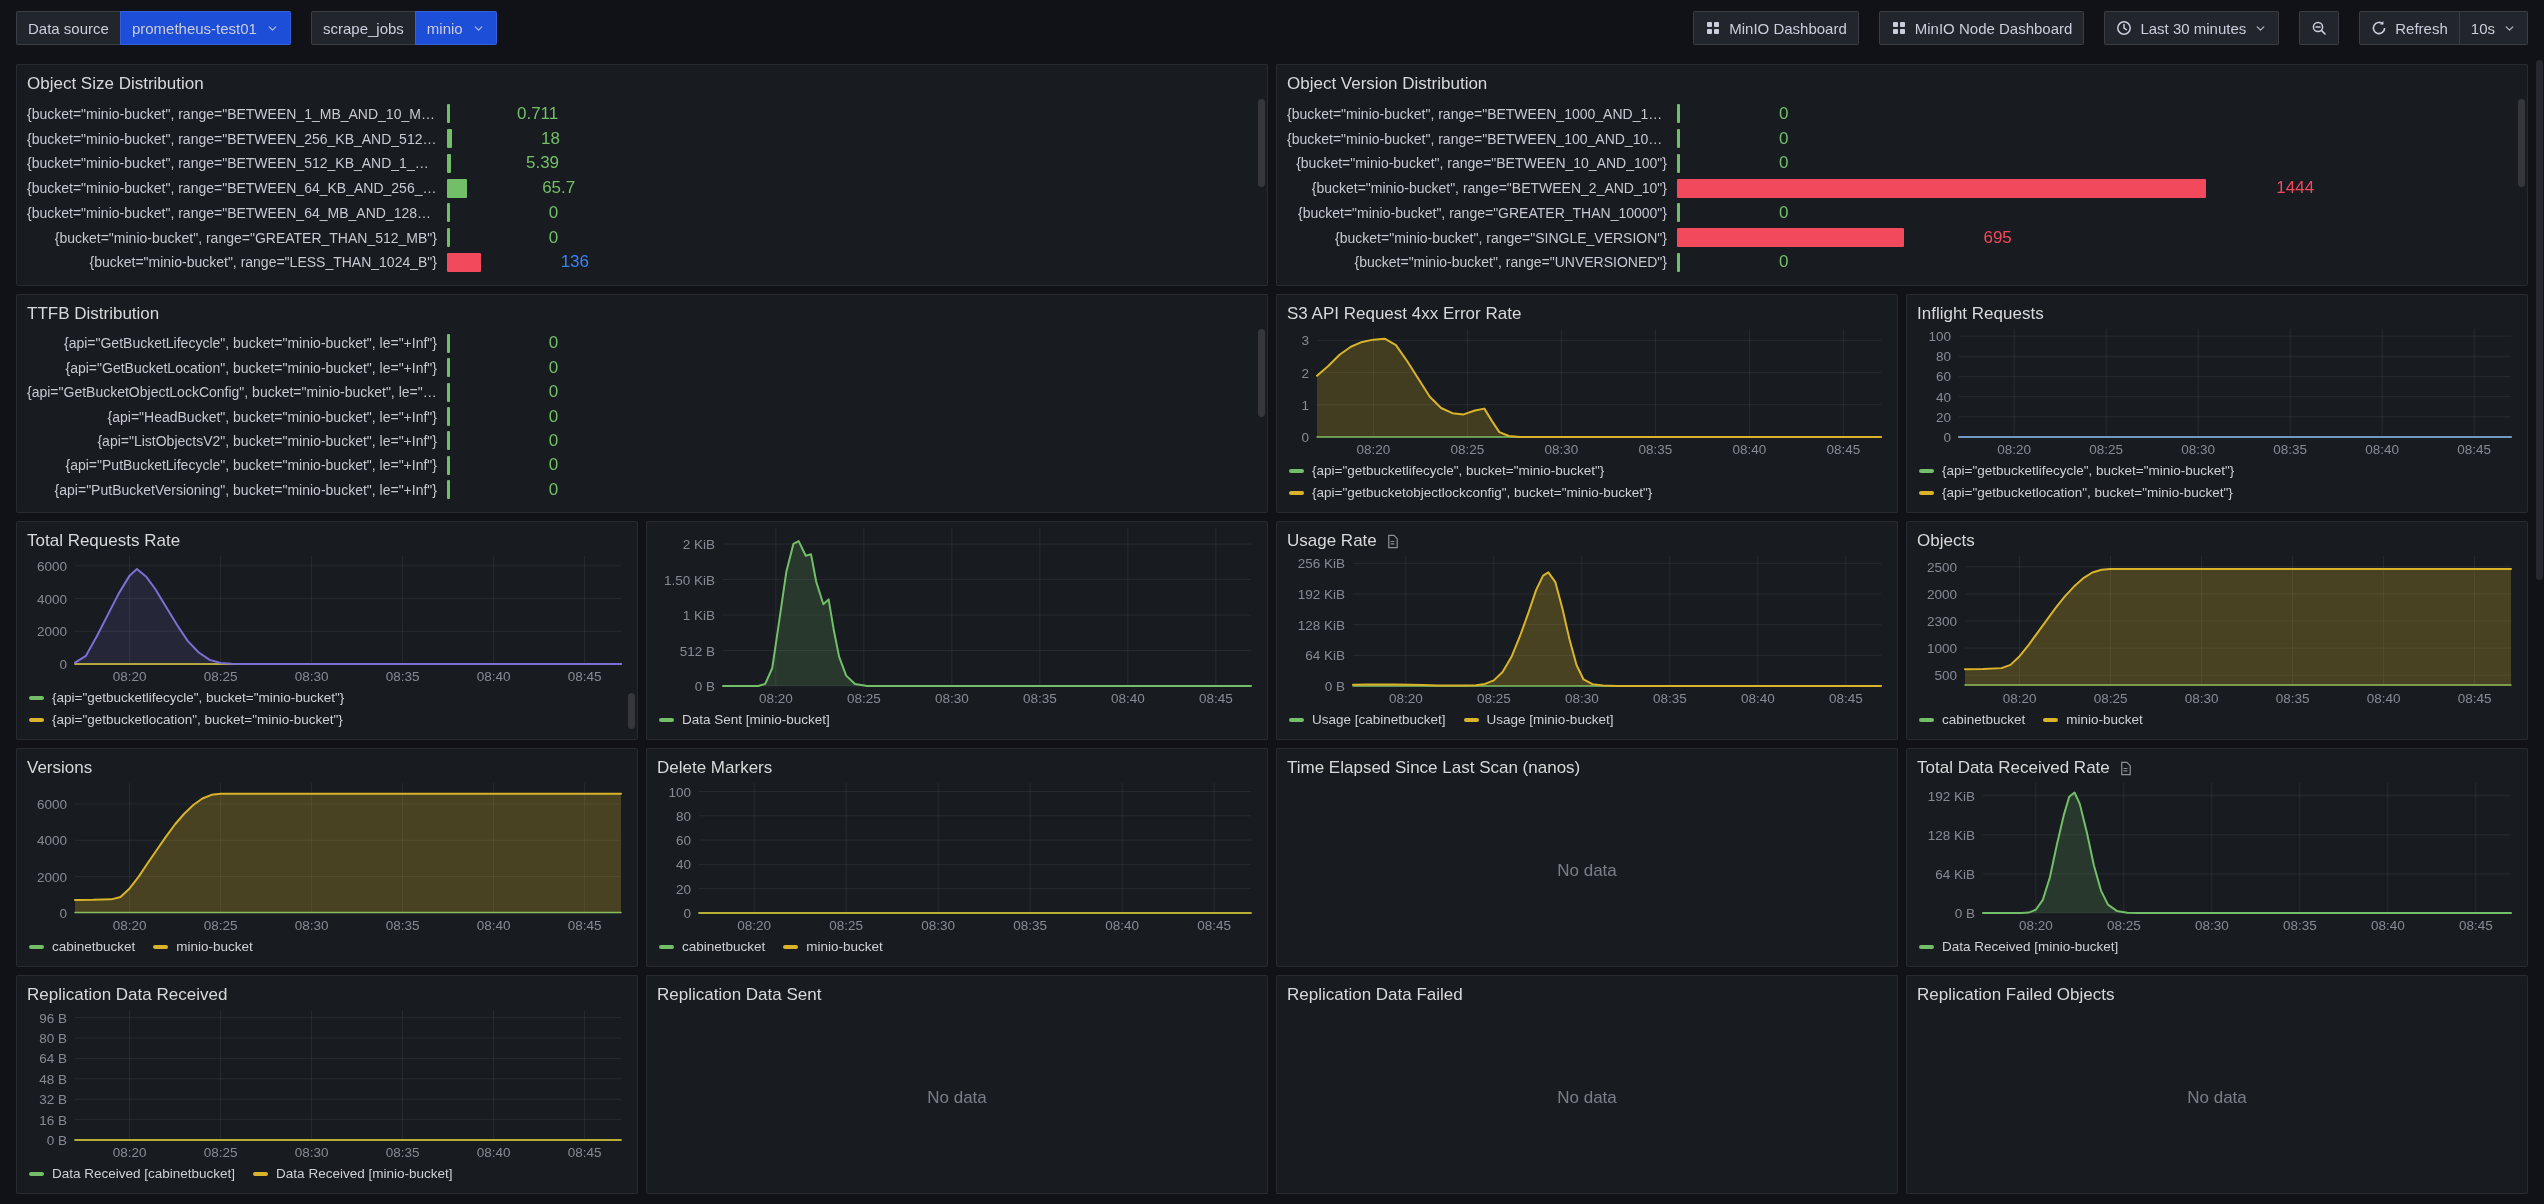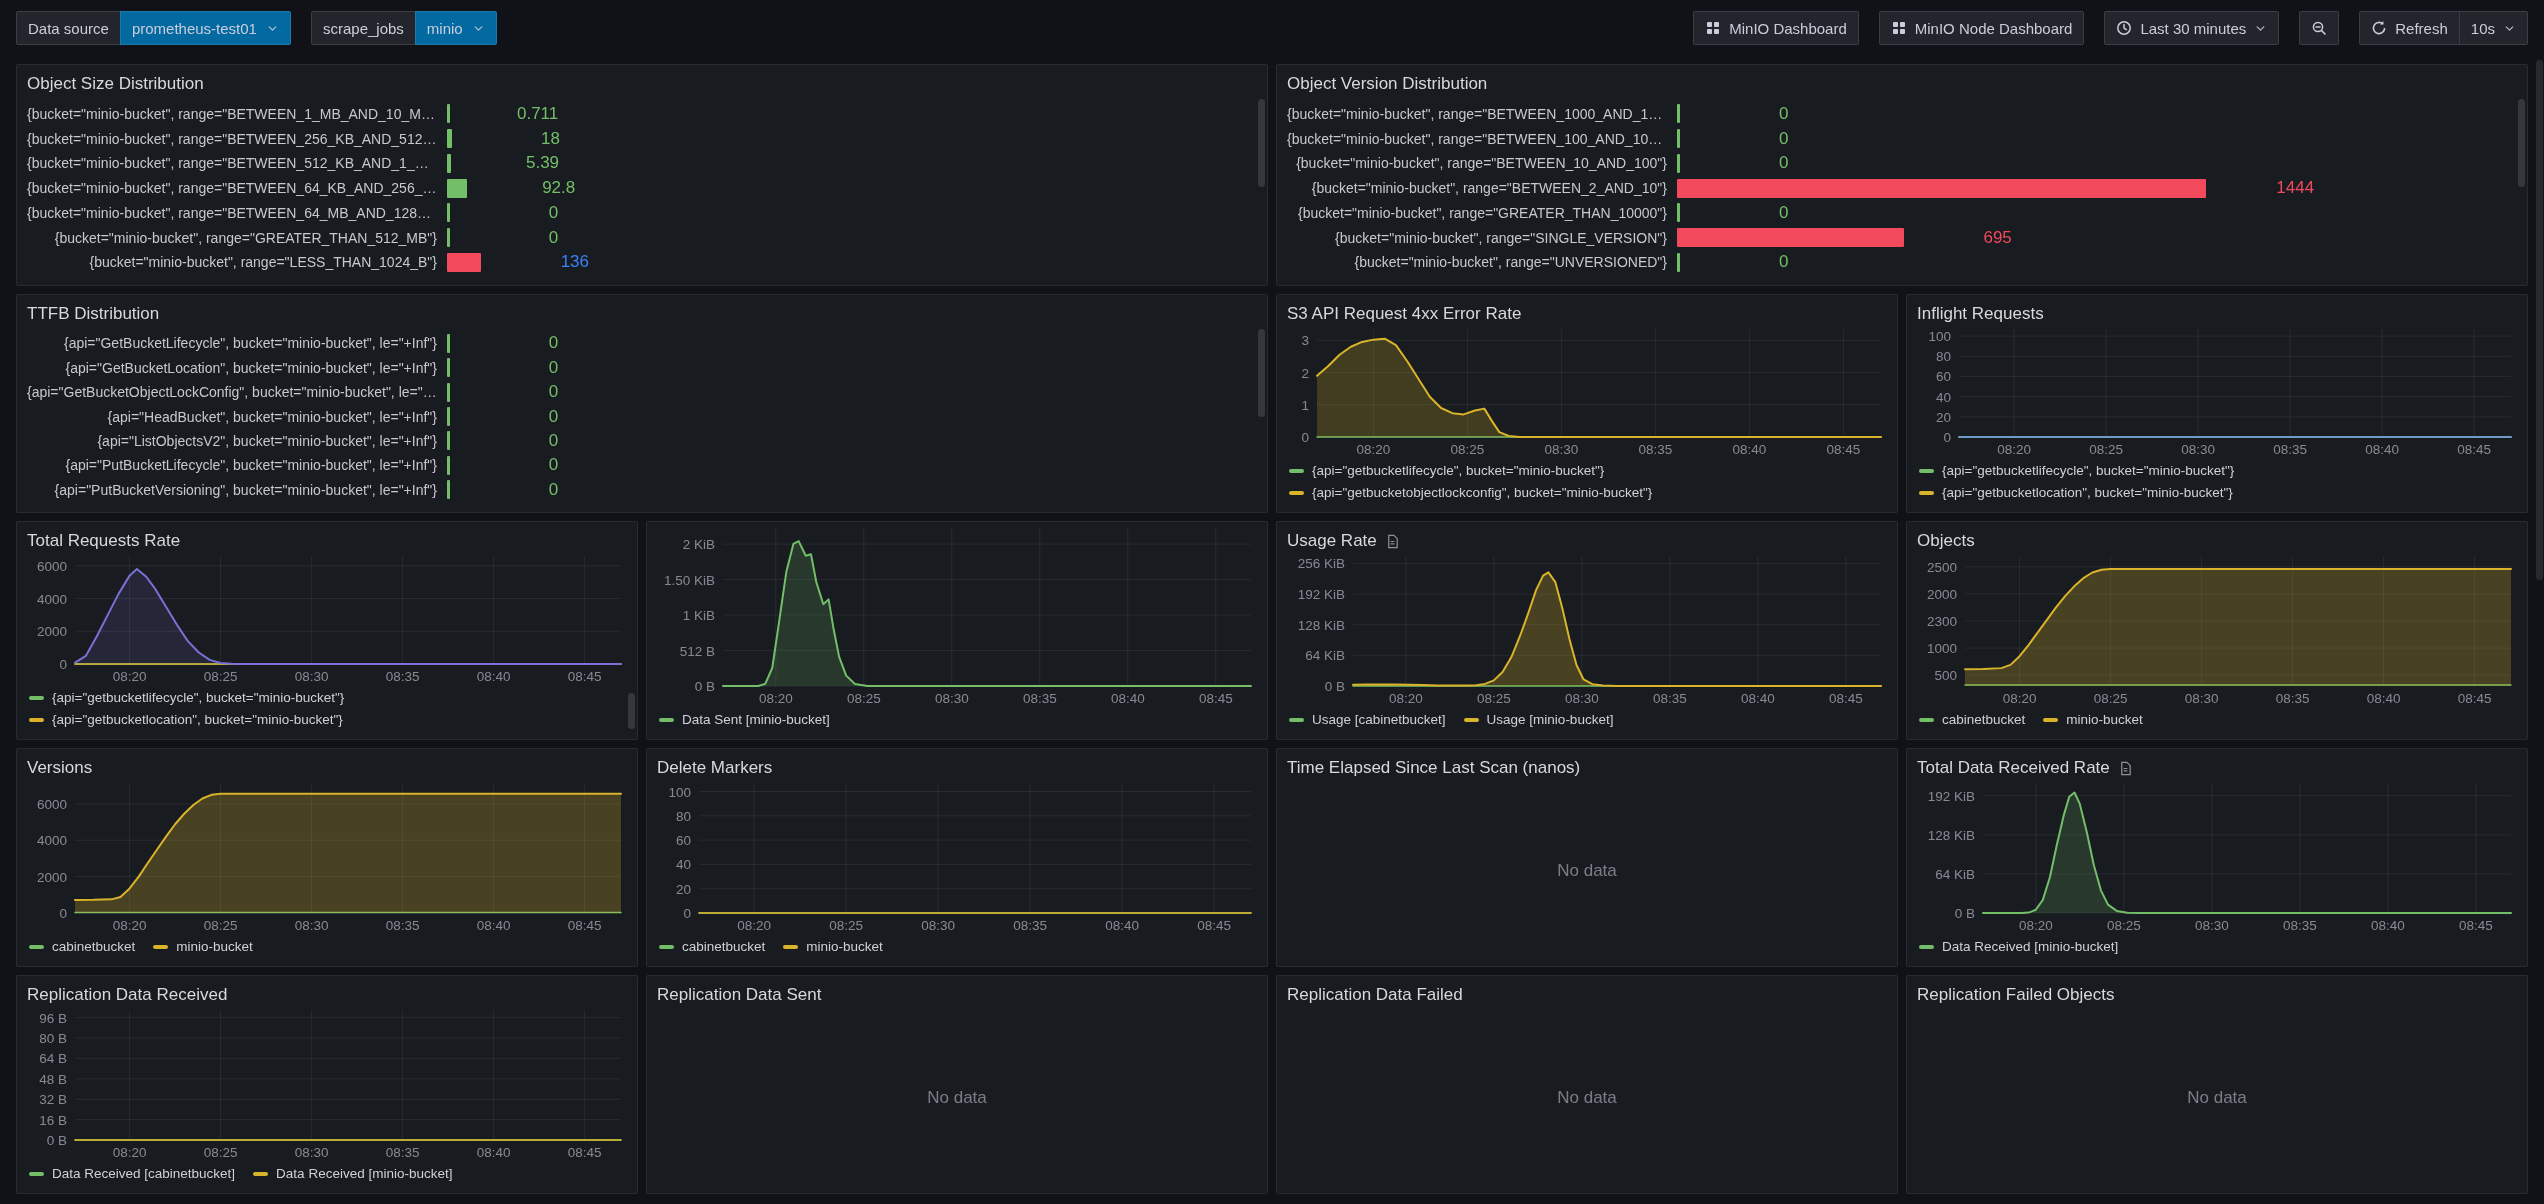--- a/index.html
+++ b/index.html
@@ -1,21 +1,21 @@
 <!DOCTYPE html>
 <html><head>
 <meta charset="utf-8">
 <style>
 *{box-sizing:border-box;margin:0;padding:0}
 html,body{width:2544px;height:1204px;overflow:hidden;background:#111217;color:#ccccdc;font-family:"Liberation Sans",sans-serif}
 .topbar{height:56px;display:flex;align-items:center;justify-content:space-between;padding:0 16px}
 .tb-left,.tb-right{display:flex;align-items:center;gap:20px}
 .var{display:flex;height:34px;font-size:15px}
 .var-label{display:flex;align-items:center;padding:0 11px;background:#22252b;border:1px solid rgba(204,204,220,.15);border-right:none;border-radius:2px 0 0 2px}
-.var-value{display:flex;align-items:center;gap:9px;padding:0 11px;background:#0369a1;border:1px solid rgba(204,204,220,.15);border-radius:0 2px 2px 0;cursor:pointer}
+.var-value{display:flex;align-items:center;gap:9px;padding:0 11px;background:#1d4ed8;border:1px solid rgba(204,204,220,.15);border-radius:0 2px 2px 0;cursor:pointer}
 .btn{display:flex;align-items:center;gap:8px;height:34px;padding:0 11px;background:#22252b;border:1px solid rgba(204,204,220,.15);border-radius:2px;color:#ccccdc;font-size:15px;font-family:inherit;cursor:pointer;white-space:nowrap}
 .btn svg{width:16px;height:16px;flex:none}
 svg.chev{width:13px;height:13px;opacity:.85}
 .btn-group{display:flex}
 .btn-group .btn:first-child{border-radius:2px 0 0 2px}
 .btn-group .btn+.btn{border-left:none;border-radius:0 2px 2px 0}
 .dashboard{display:grid;grid-template-columns:repeat(4,1fr);grid-template-rows:222px 219px 219px 219px 219px;gap:8px;margin:8px 16px 0}
 .span2{grid-column:span 2}
 .panel{position:relative;display:flex;flex-direction:column;background:#181b1f;border:1px solid rgba(204,204,220,.09);border-radius:2px;padding:6px 10px 8px;overflow:hidden}
 .ptitle{display:flex;align-items:center;gap:8px;font-size:17px;font-weight:500;color:#d8d9da;line-height:26px;margin-bottom:2px}
@@ -146,21 +146,21 @@
       <div class="bg-label" style="width:420px">{bucket="minio-bucket", range="BETWEEN_512_KB_AND_1_MB"}</div>
       <div class="bg-track">
         <div class="bg-bar" style="width:0.5%;background:#73bf69"></div>
         <div class="bg-value" style="color:#73bf69">5.39</div>
       </div>
         </div>
         <div class="bg-row">
       <div class="bg-label" style="width:420px">{bucket="minio-bucket", range="BETWEEN_64_KB_AND_256_KB"}</div>
       <div class="bg-track">
         <div class="bg-bar" style="width:2.5%;background:#73bf69"></div>
-        <div class="bg-value" style="color:#73bf69">92.8</div>
+        <div class="bg-value" style="color:#73bf69">65.7</div>
       </div>
         </div>
         <div class="bg-row">
       <div class="bg-label" style="width:420px">{bucket="minio-bucket", range="BETWEEN_64_MB_AND_128_MB"}</div>
       <div class="bg-track">
         <div class="bg-bar" style="width:0.4%;background:#73bf69"></div>
         <div class="bg-value" style="color:#73bf69">0</div>
       </div>
         </div>
         <div class="bg-row">

